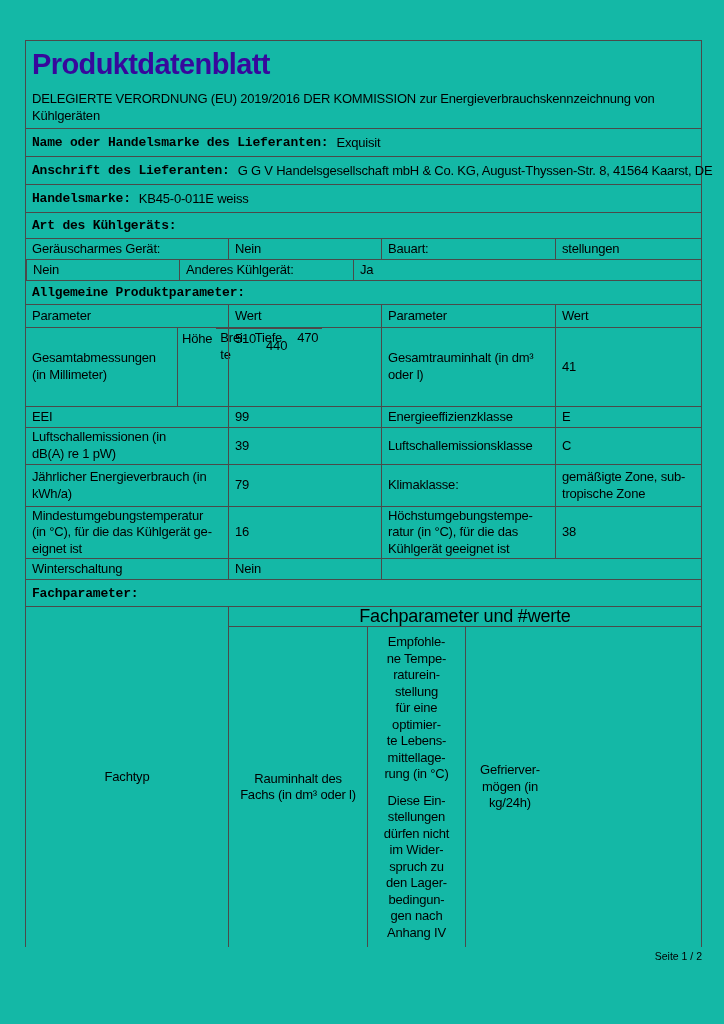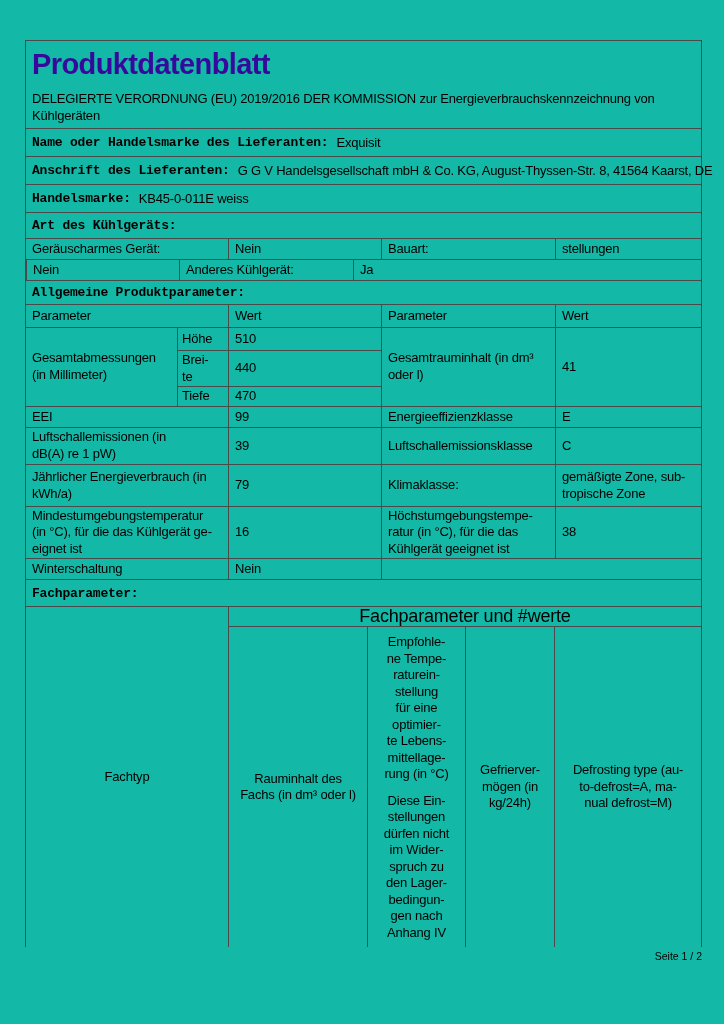--- a/index.html
+++ b/index.html
@@ -20,21 +20,21 @@
     font-size:13px;line-height:1.28;white-space:pre-line;
   }
   .cell.nl{border-left:none;}
   .c1{width:202px}.c2{width:153px}.c3{width:174px}.c4{width:146px}
   .b{font-weight:bold;font-family:Liberation Mono, monospace;}
   .single{padding:1px 6px;display:flex;align-items:center;font-size:13px;white-space:nowrap;}
   .single .val{margin-left:8px;}
   .headerblock{display:block;padding:4px 8px 0 6px;}
   .title{margin:2px 0 0 0;font-size:29px;line-height:34px;font-weight:bold;color:#37089c;letter-spacing:-0.6px;}
   .regulation{margin:9px 0 16px 0;font-size:13px;line-height:17px;white-space:pre-line;}
-  .subcol{display:flex;flex-direction:column;border-left:1px solid #4a4a4a;box-sizing:border-box;}
+  .subcol{display:flex;border-left:1px solid #4a4a4a;box-sizing:border-box;}
   .subcell{
     box-sizing:border-box;border-top:1px solid #4a4a4a;padding:1px 4px;
     display:flex;align-items:center;font-size:13px;line-height:1.28;white-space:pre-line;
   }
   .subcell.ft{border-top:none;}
   .fpwrap{display:flex;flex-direction:column;border-left:1px solid #4a4a4a;box-sizing:border-box;width:473px;}
   .fphead{
     height:20px;border-bottom:1px solid #4a4a4a;box-sizing:border-box;
     display:flex;align-items:center;justify-content:center;font-size:18px;
   }
@@ -183,23 +183,20 @@
 im Wider-
 spruch zu
 den Lager-
 bedingun-
 gen nach
 Anhang IV</span>
           </div>
           <div class="fcol" style="width:89px">Gefrierver-
 mögen (in
 kg/24h)</div>
-          <div class="fcol" style="width:147px">Defrosting type (au-
-to-defrost=A, ma-
-nual defrost=M)</div>
         </div>
       </div>
     </div>
 
   </div>
 
   <div class="footer">Seite 1 / 2</div>
 </div>
 
 </body></html>

